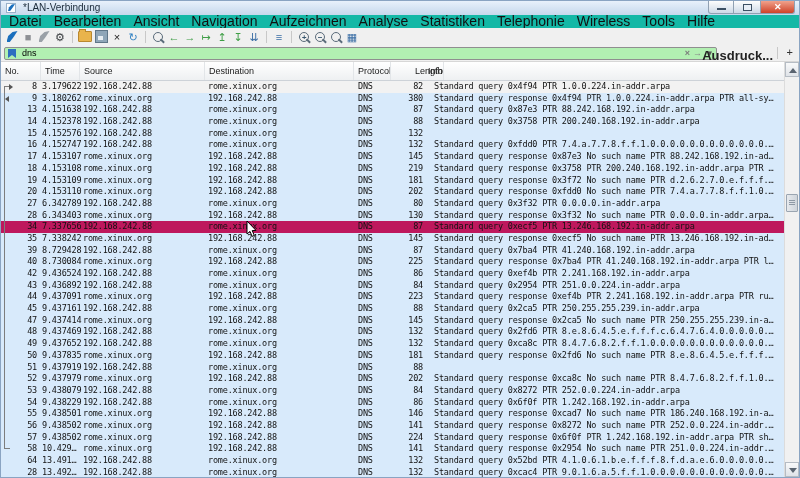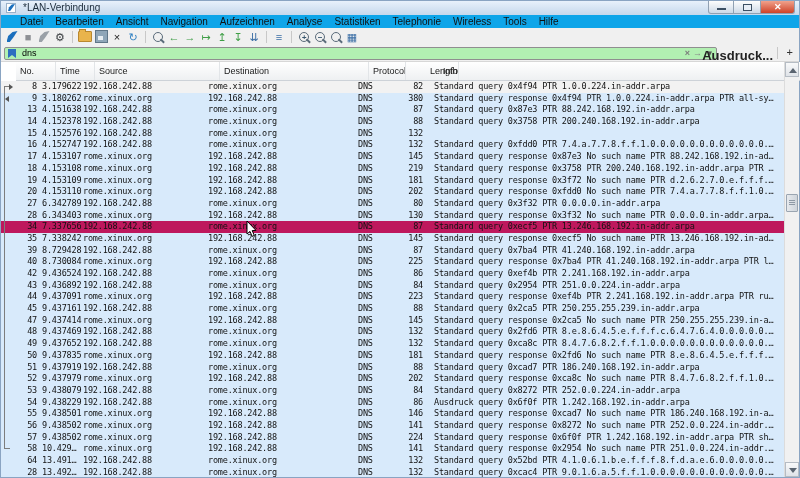--- a/index.html
+++ b/index.html
@@ -21,22 +21,22 @@
       background:linear-gradient(#fdfdfd,#cdd9e7);position:relative;}
   .wb.min{width:26px;border-radius:0 0 0 3px;}
   .wb.max{width:27px;border-left:none;}
   .wb.close{width:34px;border-left:none;border-radius:0 0 3px 0;
       background:linear-gradient(#f0a28c,#ce4228);}
   .wb.min i{position:absolute;left:8px;bottom:3px;width:9px;height:2px;background:#3c4f63;}
   .wb.max i{position:absolute;left:9px;top:3px;width:7px;height:5px;border:1px solid #3c4f63;background:#e8eef6;}
   .wb.close i{position:absolute;left:13px;top:2px;color:#fff;font-size:9px;font-weight:bold;font-style:normal;line-height:9px;}
 
   
-  .menubar{position:absolute;left:0;top:14px;right:0;height:13px;background:#0ea5e9;
-    font-size:10px;line-height:13px;color:#111;white-space:nowrap;padding-left:13px;}
+  .menubar{position:absolute;left:0;top:14px;right:0;height:13px;background:#14b8a6;
+    font-size:14px;line-height:13px;color:#111;white-space:nowrap;padding-left:2px;}
   .mitem{display:inline-block;padding:0 6px;}
 
   
   .toolbar{position:absolute;left:0;top:27px;right:0;height:17px;background:#f0f0f0;
     display:flex;align-items:center;padding-left:3px;}
   .tbi{width:14px;height:14px;margin:0 1px;display:flex;align-items:center;justify-content:center;
     font-size:11px;line-height:14px;position:relative;}
   .tsep{width:1px;height:12px;background:#c8c8c8;margin:0 4px;}
   .fin{width:11px;height:11px;clip-path:polygon(0 100%,15% 45%,55% 8%,100% 0,65% 55%,30% 100%);}
   .folder{width:12px;height:9px;background:#e9b44c;border:1px solid #b9882f;border-radius:1px;position:relative;}
@@ -58,21 +58,21 @@
   .fctl.clear{right:26px;color:#7a7a7a;font-weight:bold;}
   .fctl.apply{right:14px;color:#8a8a8a;}
   .fctl.caret{right:4px;color:#555;}
   .expr{position:absolute;right:26px;top:3px;font-size:13px;color:#222;font-weight:bold;}
   .fsep{position:absolute;right:21px;top:2px;width:1px;height:12px;background:#c8c8c8;}
   .addbtn{position:absolute;right:6px;top:1px;font-size:11px;color:#333;}
 
   
   .packetarea{position:absolute;left:0;top:61px;right:0;bottom:0;background:#fff;}
   .phead{position:absolute;left:0;top:0;width:785px;height:19px;
-     background:linear-gradient(#ffffff,#eef0f2);border-bottom:1px solid #cdd2d8;box-sizing:border-box;margin-left:15px;}
+     background:linear-gradient(#ffffff,#eef0f2);border-bottom:1px solid #cdd2d8;box-sizing:border-box;}
   .hcell{position:absolute;top:0;height:18px;line-height:18px;font-size:9px;color:#1a1a1a;
      padding-left:4px;box-sizing:border-box;border-right:1px solid #e2e5e8;overflow:hidden;}
   .h0{left:0;width:40px}.h1{left:40px;width:39px}.h2{left:79px;width:125px}.h3{left:204px;width:149px}
   .h4{left:353px;width:37px}.h5{left:410px;width:33px}.h6{left:423px;width:362px}
 
   .rows{position:absolute;left:0;top:19px;width:785px;bottom:0;overflow:hidden;
      font-family:"DejaVu Sans Mono","Liberation Mono",monospace;font-size:8.5px;letter-spacing:-0.2px;color:#121212;}
   .row{position:relative;height:11.7px;background:#d8eafb;}
   .row.gray{background:#f2f2f2;}
   .row.hover{background:#be185d;}
@@ -455,21 +455,20 @@
           <span class="c cinfo">Standard query response 0x2fd6 No such name PTR 8.e.8.6.4.5.e.f.f.f.…</span>
         </div>
         <div class="row m-line">
           <span class="gut"><i class="ar"></i></span>
           <span class="c cno">51</span>
           <span class="c ctime">9.437919</span>
           <span class="c csrc">192.168.242.88</span>
           <span class="c cdst">rome.xinux.org</span>
           <span class="c cproto">DNS</span>
           <span class="c clen">88</span>
-          <span class="c cinfo">Standard query 0xcad7 PTR 186.240.168.192.in-addr.arpa</span>
         </div>
         <div class="row m-line">
           <span class="gut"><i class="ar"></i></span>
           <span class="c cno">52</span>
           <span class="c ctime">9.437979</span>
           <span class="c csrc">rome.xinux.org</span>
           <span class="c cdst">192.168.242.88</span>
           <span class="c cproto">DNS</span>
           <span class="c clen">202</span>
           <span class="c cinfo">Standard query response 0xca8c No such name PTR 8.4.7.6.8.2.f.f.1.0.…</span>
@@ -485,21 +484,21 @@
           <span class="c cinfo">Standard query 0x8272 PTR 252.0.0.224.in-addr.arpa</span>
         </div>
         <div class="row m-line">
           <span class="gut"><i class="ar"></i></span>
           <span class="c cno">54</span>
           <span class="c ctime">9.438229</span>
           <span class="c csrc">192.168.242.88</span>
           <span class="c cdst">rome.xinux.org</span>
           <span class="c cproto">DNS</span>
           <span class="c clen">86</span>
-          <span class="c cinfo">Ausdruck query 0x6f0f PTR 1.242.168.192.in-addr.arpa</span>
+          <span class="c cinfo">Standard query 0x6f0f PTR 1.242.168.192.in-addr.arpa</span>
         </div>
         <div class="row m-line">
           <span class="gut"><i class="ar"></i></span>
           <span class="c cno">55</span>
           <span class="c ctime">9.438501</span>
           <span class="c csrc">rome.xinux.org</span>
           <span class="c cdst">192.168.242.88</span>
           <span class="c cproto">DNS</span>
           <span class="c clen">146</span>
           <span class="c cinfo">Standard query response 0xcad7 No such name PTR 186.240.168.192.in-a…</span>

